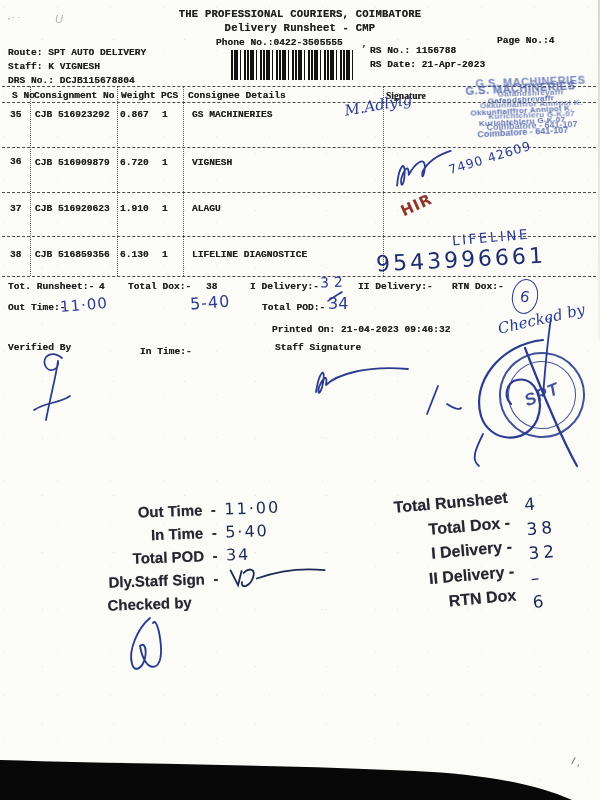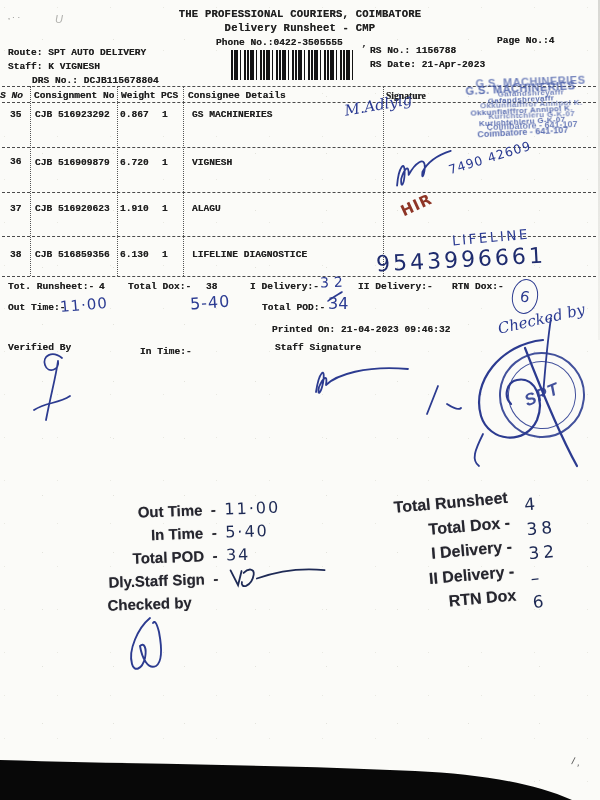--- a/index.html
+++ b/index.html
@@ -66,40 +66,40 @@
 
 <div class="page">
   <div class="paper">
 
     <div class="t tc big" style="top:8px;">THE PROFESSIONAL COURIERS, COIMBATORE</div>
     <div class="t tc big" style="top:22px;">Delivery Runsheet - CMP</div>
     <div class="t" style="left:216px;top:37px;">Phone No.:0422-3505555</div>
     <div class="t" style="left:497px;top:35px;">Page No.:4</div>
     <div class="t" style="left:8px;top:47px;">Route: SPT AUTO DELIVERY</div>
     <div class="t" style="left:8px;top:61px;">Staff: K VIGNESH</div>
-    <div class="t" style="left:8px;top:75px;margin-left:24px;">DRS No.: DCJB115678804</div>
+    <div class="t" style="left:8px;top:75px;">DRS No.: DCJB115678804</div>
     <div class="barcode"></div>
     <div class="t" style="left:361px;top:44px;color:#444;">’</div>
     <div class="t" style="left:370px;top:45px;">RS No.: 1156788</div>
     <div class="t" style="left:370px;top:59px;">RS Date: 21-Apr-2023</div>
     <div class="faint" style="left:8px;top:16px;font-size:9px;">’ ˙ ˙</div>
     <div class="faint" style="left:55px;top:13px;font-size:11px;font-style:italic;opacity:.7;">U</div>
 
     <div class="dh" style="left:2px;top:86px;width:594px;"></div>
     <div class="dh" style="left:2px;top:102px;width:594px;"></div>
     <div class="dh" style="left:2px;top:147px;width:594px;"></div>
     <div class="dh" style="left:2px;top:192px;width:594px;"></div>
     <div class="dh" style="left:2px;top:236px;width:594px;"></div>
     <div class="dh" style="left:2px;top:276px;width:594px;"></div>
     <div class="dv" style="left:30px;top:86px;height:190px;"></div>
     <div class="dv" style="left:117px;top:86px;height:190px;"></div>
     <div class="dv" style="left:183px;top:86px;height:190px;"></div>
     <div class="dv" style="left:383px;top:86px;height:190px;"></div>
 
-    <div class="t" style="left:0;top:90px;font-style:italic;">S No</div>
+    <div class="t" style="left:12px;top:90px;">S No</div>
     <div class="t" style="left:34px;top:90px;">Consignment No</div>
     <div class="t" style="left:121px;top:90px;">Weight</div>
     <div class="t" style="left:161px;top:90px;">PCS</div>
     <div class="t" style="left:188px;top:90px;">Consignee Details</div>
     <div class="t" style="left:386px;top:90px;font-family:Liberation Serif, serif;">Signature</div>
 
     <div>
       <span class="t" style="left:10px;top:109px;">35</span>
       <span class="t" style="left:35px;top:109px;">CJB 516923292</span>
       <span class="t" style="left:120px;top:109px;">0.867</span>

